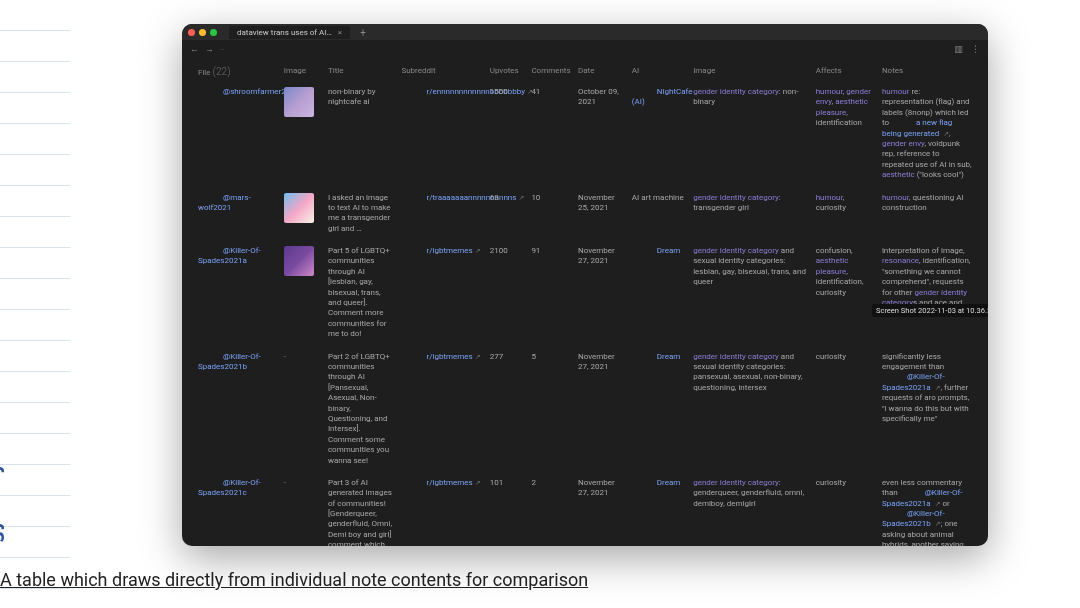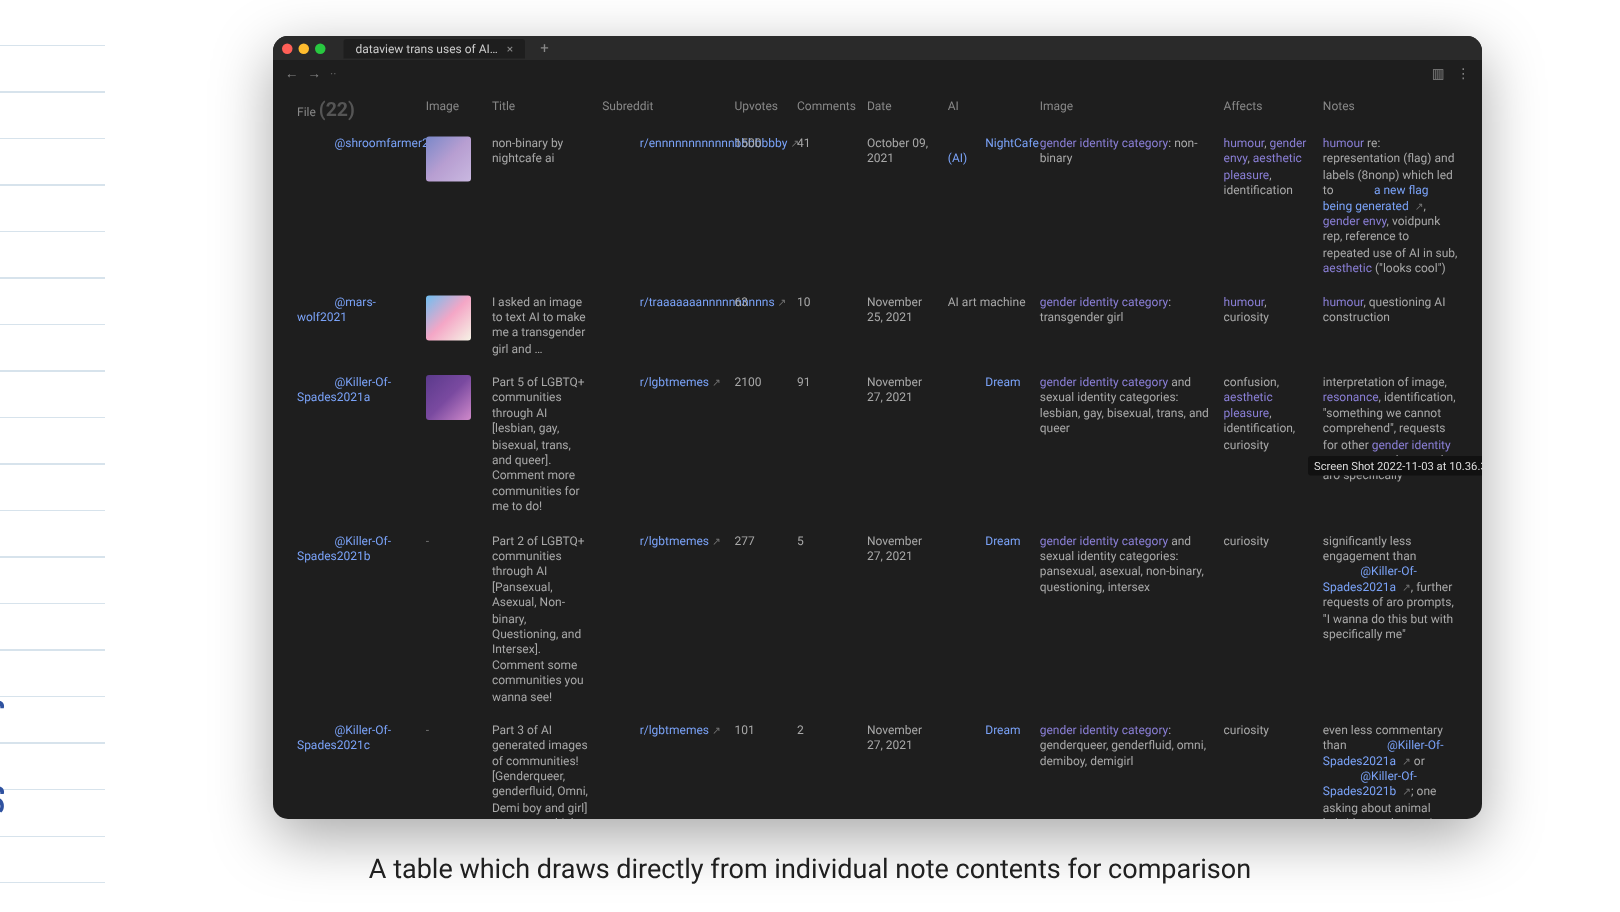--- a/index.html
+++ b/index.html
@@ -29,23 +29,24 @@
     transform-origin: left bottom;
     font-weight: 700;
     color: #2f52a0;
     font-size: 22px;
     white-space: nowrap;
   }
   .caption {
     position: absolute;
     left: 0; right: 0;
     bottom: 18px;
-    text-align: center;
+    text-align: left;
     font-size: 18px;
     color: #222;
+    text-decoration: underline;
   }
   
   .window {
     position: absolute;
     left: 182px;
     top: 24px;
     width: 806px;
     height: 522px;
     background: #1e1e1e;
     border-radius: 10px;
@@ -91,21 +92,21 @@
   .content { padding: 4px 12px 4px 12px; overflow-y:auto; height:calc(100% - 34px); }
   table { border-collapse: collapse; width: 100%; table-layout: fixed; }
   th {
     color: #888;
     font-weight: 400;
     text-align: left;
     font-size: 8px;
     padding: 4px 4px;
     vertical-align: top;
   }
-  th .count { color:#555; font-size:13px;font-weight:bold; }
+  th .count { color:#555; font-size:10px; }
   td {
     padding: 6px 4px;
     vertical-align: top;
     color: #a8a8a8;
     font-size: 8px;
     line-height: 1.3;
   }
   td a, .lnk { color: #7aa2f7; text-decoration: none; margin-left: 25px; }
   .term { color: #8a7fd6; }
   .ext-icon { font-size:7px; opacity:.6; margin-left:2px; }

